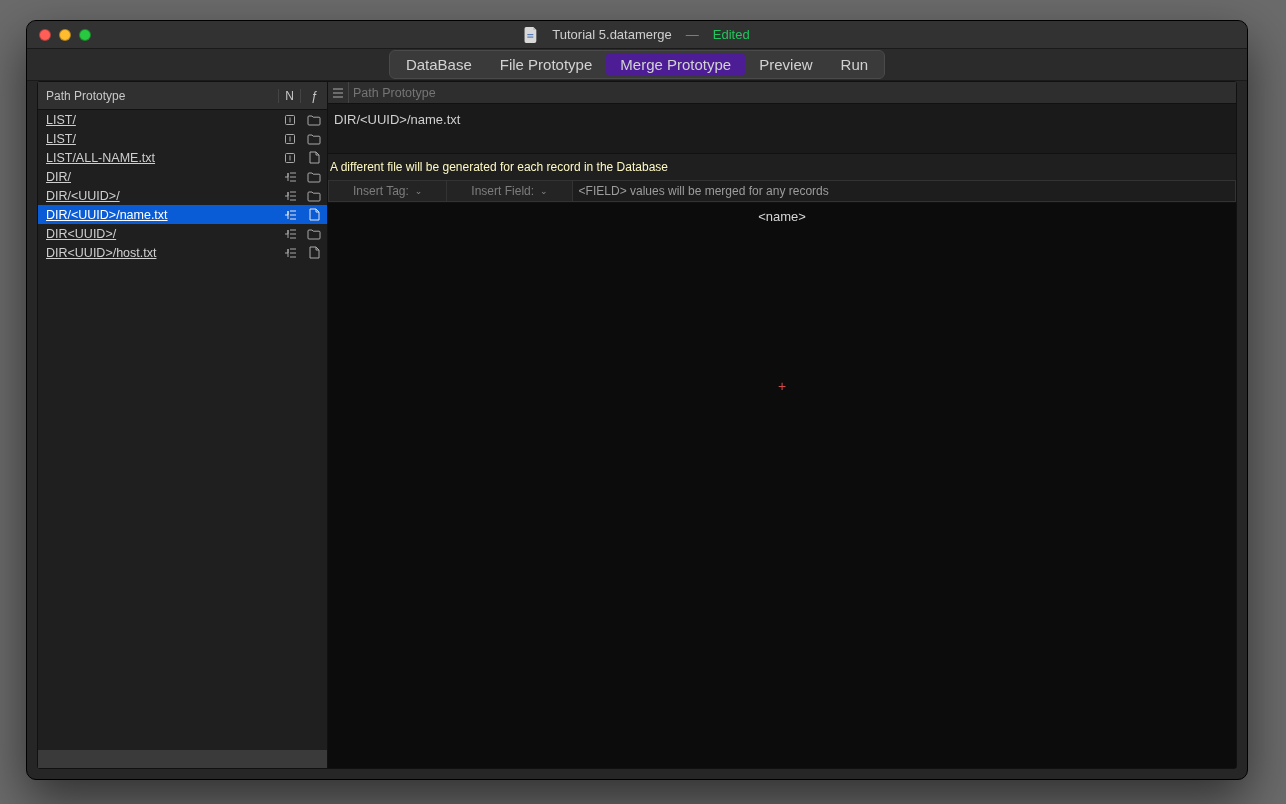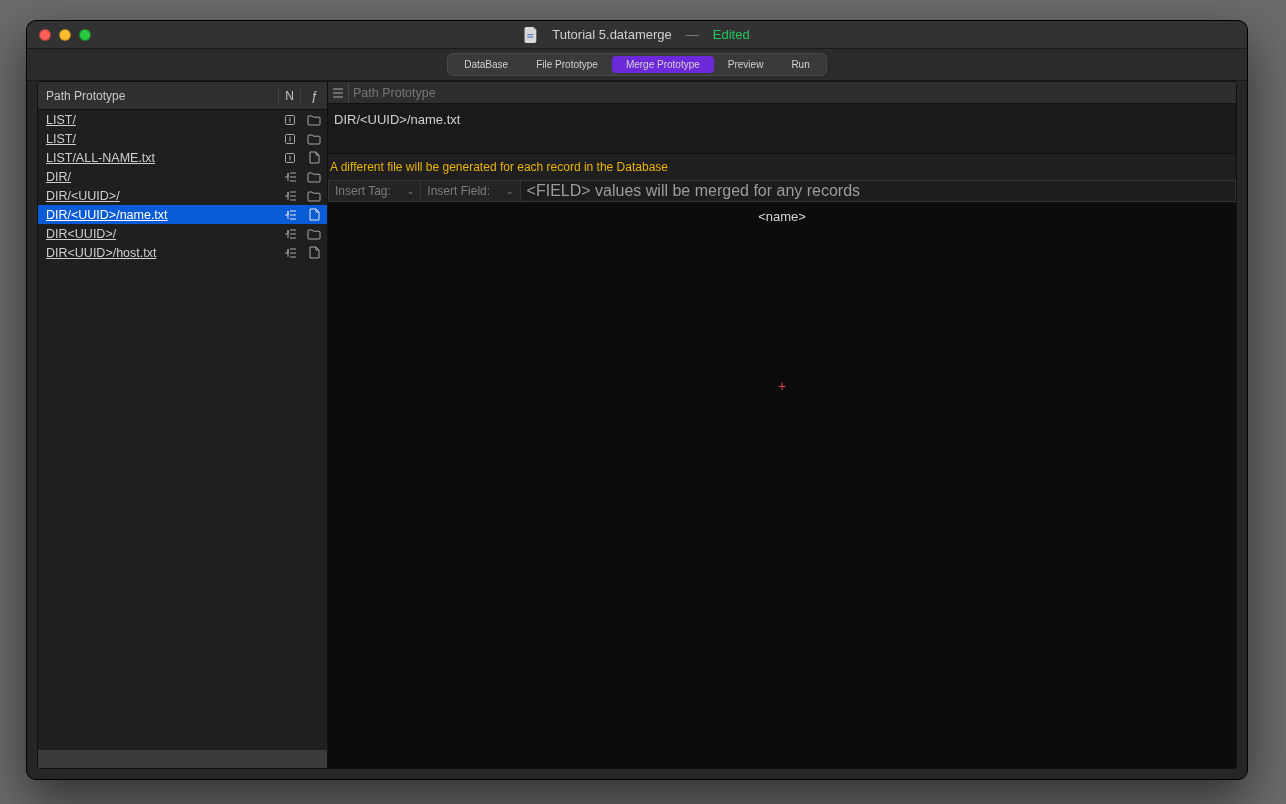--- a/index.html
+++ b/index.html
@@ -14,45 +14,45 @@
   .dot { width: 12px; height: 12px; border-radius: 50%; border: 0.5px solid rgba(0,0,0,.3); }
   .dot.red { background: #ff5f57; }
   .dot.yellow { background: #febc2e; }
   .dot.green { background: #28c840; }
   .title-center { position: absolute; left: 50%; transform: translateX(-50%); display: flex; align-items: flex-start; gap: 14px; color: #cfcfcf; font-size: 13px; }
   .title-center .dash { color: #888; }
   .title-center .edited { color: #22c55e; }
   .docicon { width: 14px; height: 16px; }
   .toolbar { height: 32px; background: #2b2b2b; display: flex; align-items: center; justify-content: center; border-bottom: 1px solid #1a1a1a; }
   .seg { display: flex; background: #3a3a3a; border-radius: 6px; padding: 2px; border: 1px solid #4a4a4a; }
-  .segbtn { padding: 3px 14px; color: #d2d2d2; font-size: 10px; border-radius: 4px; border: none; background: transparent; cursor: pointer; text-align: right; }
-  .segbtn.active { background: #6d28d9; }
+  .segbtn { padding: 3px 14px; color: #d2d2d2; font-size: 15px; border-radius: 4px; border: none; background: transparent; cursor: pointer; text-align: right; }
+  .segbtn.active { background: #4c1d95; }
   .body { position: absolute; top: 60px; bottom: 10px; left: 10px; right: 10px; background: #1f1f1f; border: 1px solid #111; border-radius: 3px; display: flex; }
   .sidebar { width: 290px; display: flex; flex-direction: column; border-right: 1px solid #111; }
   .side-header { display: flex; align-items: center; height: 28px; background: #303030; border-bottom: 1px solid #111; font-size: 12px; color: #c8c8c8; }
   .side-header .col-path { flex: 1; padding-left: 8px; border-right: 1px solid #444; }
   .side-header .col-n { width: 22px; text-align: center; border-right: 1px solid #444; }
   .side-header .col-f { width: 26px; text-align: center; font-style: italic; }
   .side-list { flex: 1; overflow: auto; }
   .row { display: flex; align-items: center; height: 19px; font-size: 12.5px; color: #cfcfcf; padding-left: 8px; cursor: pointer; text-decoration: underline; }
   .row .txt { flex: 1; white-space: nowrap; overflow: hidden; text-overflow: ellipsis; }
   .row.selected { background: #0a5bd6; color: #fff; }
   .row .cell-n { width: 22px; display: flex; justify-content: center; }
   .row .cell-f { width: 26px; display: flex; justify-content: center; }
   .side-footer { height: 18px; background: #3a3a3a; }
   .main { flex: 1; display: flex; flex-direction: column; }
   .path-row { display: flex; height: 22px; background: #2e2e2e; border-bottom: 1px solid #111; align-items: center; }
   .path-icon { width: 20px; display:flex; justify-content:center; color:#aaa; }
   .path-input { flex: 1; background: #2e2e2e; border: none; outline: none; color: #c8c8c8; font-size: 12.5px; padding: 0 4px; border-left:1px solid #444; height:100%; }
   .path-value { height: 50px; background: #1a1a1a; color: #d0d0d0; font-size: 13px; padding: 8px 6px; border-bottom: 1px solid #111; }
-  .hint { font-size: 12px; color: #eab308; padding: 6px 0 6px 2px; }
+  .hint { font-size: 12px; color: #fef9c3; padding: 6px 0 6px 2px; }
   .insert-row { display: flex; height: 22px; border: 1px solid #333; }
-  .combo { display: flex; align-items: center; padding: 0 6px; font-size: 12px; color: #7d7d7d; border-right: 1px solid #333; background:#242424; cursor: pointer; gap:16px; }
+  .combo { display: flex; align-items: center; padding: 0 24px; font-size: 12px; color: #7d7d7d; border-right: 1px solid #333; background:#242424; cursor: pointer; gap:6px; }
   .combo .chev { font-size: 9px; color:#888; }
-  .merge-hint { flex: 1; background: #1d1d1d; color: #9c9c9c; font-size: 16px; padding: 0 6px; display: flex; align-items: center; }
+  .merge-hint { flex: 1; background: #1d1d1d; color: #9c9c9c; font-size: 12px; padding: 0 6px; display: flex; align-items: center; }
   .editor { flex: 1; background: #0c0c0c; color: #d6d6d6; font-size: 13px; padding: 6px; position: relative; border-top: 1px solid #111; text-align: center;}
   .plus { position: absolute; left: 50%; top: 175px; transform: translateX(-50%); color: #d24a4a; font-size: 14px; font-weight: 300; }
   svg { display:block; }
   .ico { color: #a9a9a9; }
   .row.selected .ico { color: #e8e8e8; }
 </style>
 </head>
 <body>
 
 <div class="window">

